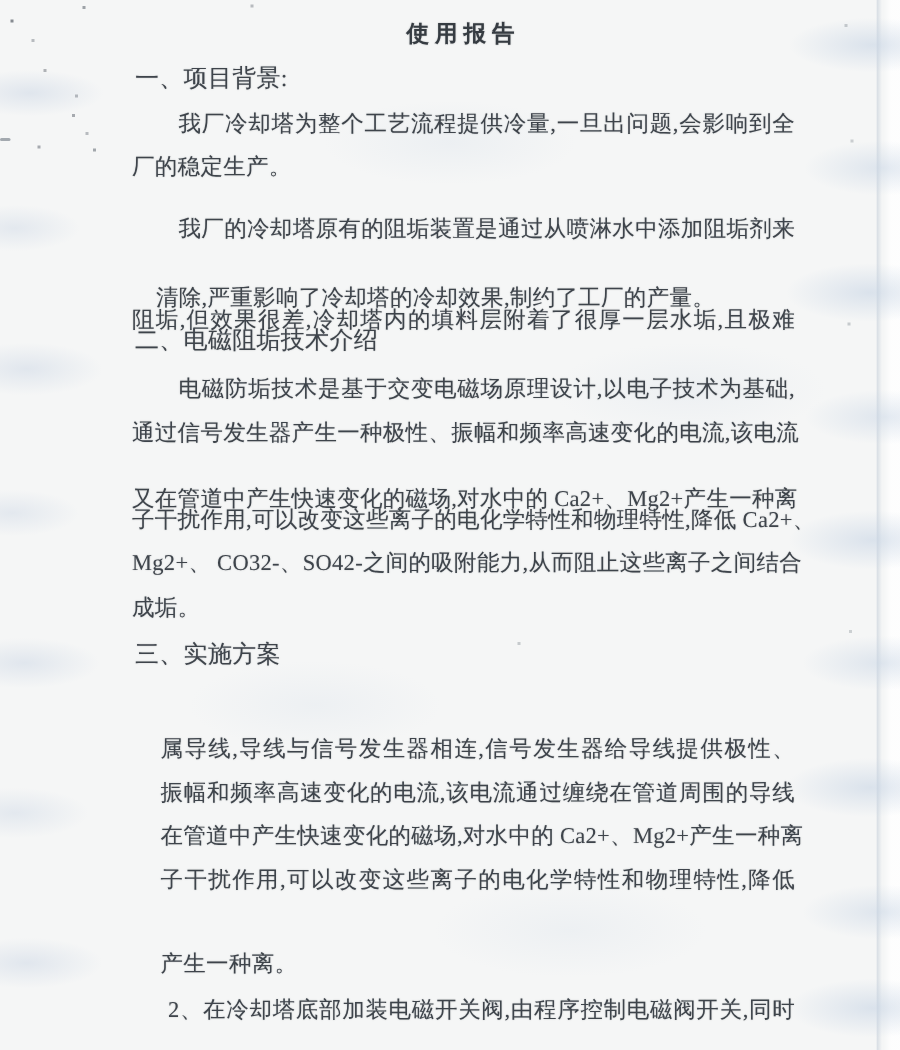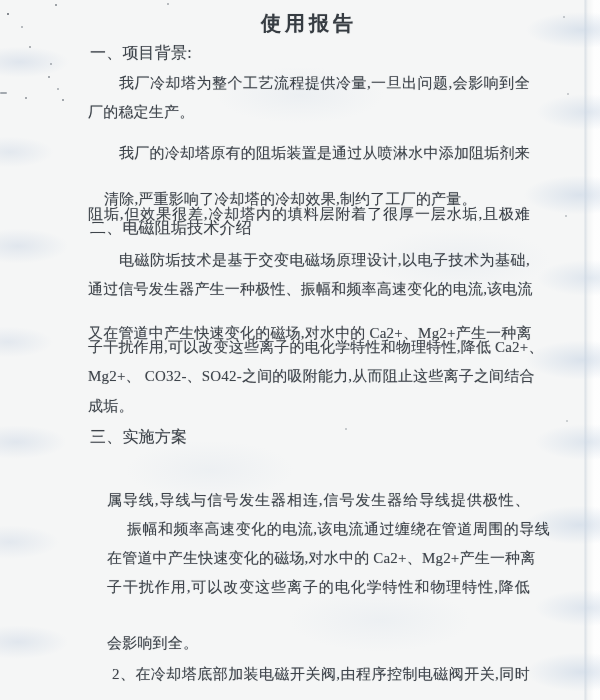--- a/index.html
+++ b/index.html
@@ -45,21 +45,21 @@
     white-space:nowrap;
     letter-spacing:.2px;
     text-shadow:0 0 1px rgba(62,68,75,.35);
   }
   .jf{text-align:justify;text-align-last:justify;}
   .hd{font-size:16px;}
   .title{
     position:absolute;
     top:11px;left:88px;width:442px;
     text-align:center;
-    font-size:20px;line-height:24px;
+    font-size:15px;line-height:24px;
     font-weight:600;letter-spacing:4px;
     color:#363c42;
     text-shadow:0 0 1px rgba(54,60,66,.4);
   }
   
   .specks{
     position:absolute;top:0;left:0;width:2px;height:2px;background:transparent;
     box-shadow:
       55px 4px 0 rgba(70,78,88,.50),
       167px 3px 0 rgba(70,78,88,.35),
@@ -101,19 +101,19 @@
   <div class="ln" style="top:188px;left:88px;margin-left:16px;">清除,严重影响了冷却塔的冷却效果,制约了工厂的产量。</div>
   <div class="ln hd" style="top:217px;left:90px;">二、电磁阻垢技术介绍</div>
   <div class="ln jf" style="top:249px;left:119px;width:411px;">电磁防垢技术是基于交变电磁场原理设计,以电子技术为基础,</div>
   <div class="ln jf" style="top:278px;left:88px;width:442px;">通过信号发生器产生一种极性、振幅和频率高速变化的电流,该电流</div>
   <div class="ln jf" style="top:307px;left:88px;width:442px;margin-top:15px;">又在管道中产生快速变化的磁场,对水中的 Ca2+、Mg2+产生一种离</div>
   <div class="ln jf" style="top:336px;left:88px;width:447px;">子干扰作用,可以改变这些离子的电化学特性和物理特性,降低 Ca2+、</div>
   <div class="ln jf" style="top:365px;left:88px;width:442px;">Mg2+、 CO32-、SO42-之间的吸附能力,从而阻止这些离子之间结合</div>
   <div class="ln" style="top:395px;left:88px;">成垢。</div>
   <div class="ln hd" style="top:426px;left:90px;">三、实施方案</div>
   <div class="ln jf" style="top:489px;left:107px;width:423px;">属导线,导线与信号发生器相连,信号发生器给导线提供极性、</div>
-  <div class="ln jf" style="top:518px;left:107px;width:423px;margin-left:20px;">振幅和频率高速变化的电流,该电流通过缠绕在管道周围的导线</div>
+  <div class="ln jf" style="top:518px;left:107px;width:423px;">振幅和频率高速变化的电流,该电流通过缠绕在管道周围的导线</div>
   <div class="ln jf" style="top:547px;left:107px;width:423px;">在管道中产生快速变化的磁场,对水中的 Ca2+、Mg2+产生一种离</div>
   <div class="ln jf" style="top:576px;left:107px;width:423px;">子干扰作用,可以改变这些离子的电化学特性和物理特性,降低</div>
-  <div class="ln" style="top:632px;left:107px;">会影响到全。</div>
+  <div class="ln" style="top:632px;left:107px;">产生一种离。</div>
   <div class="ln jf" style="top:663px;left:112px;width:418px;">2、在冷却塔底部加装电磁开关阀,由程序控制电磁阀开关,同时</div>
 
 </div>
 
 </body></html>

